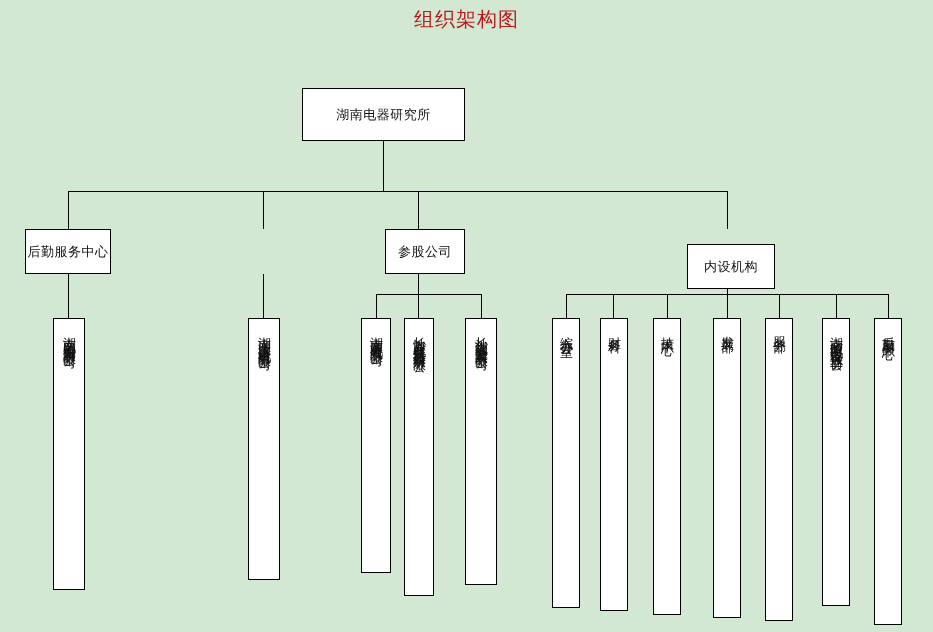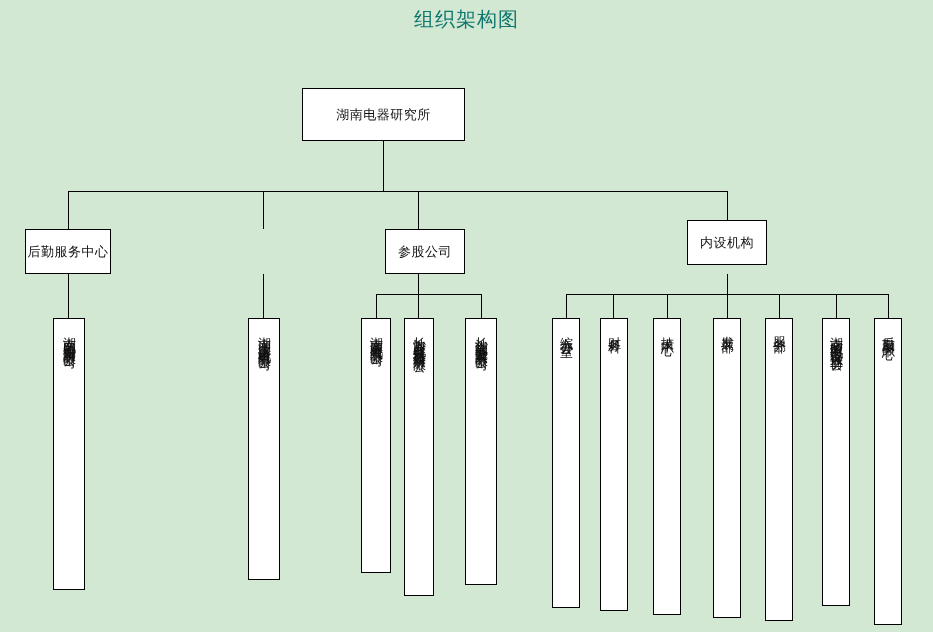--- a/index.html
+++ b/index.html
@@ -21,21 +21,21 @@
     width: 933px;
     height: 632px;
   }
   .title {
     position: absolute;
     left: 0;
     top: 6px;
     width: 933px;
     text-align: center;
     font-size: 20px;
-    color: #0f766e;
+    color: #b91c1c;
     letter-spacing: 1px;
     font-family: "DejaVu Sans", "Liberation Sans", sans-serif;
   }
   .node {
     position: absolute;
     box-sizing: border-box;
     background: #ffffff;
     border: 1px solid #000000;
     color: #111;
     font-size: 13px;
@@ -113,21 +113,21 @@
 
   <div class="node horiz" style="left:25px; top:229px; width:86px; height:45px;">
     <span>后勤服务中心</span>
   </div>
 
 
   <div class="node horiz" style="left:385px; top:229px; width:80px; height:45px;">
     <span>参股公司</span>
   </div>
 
-  <div class="node horiz" style="left:687px; top:220px; width:80px; height:45px;">
+  <div class="node horiz" style="left:687px; top:244px; width:88px; height:45px;">
     <span>内设机构</span>
   </div>
 
   <div class="node vert" style="left:53px; top:318px; width:32px; height:272px;">
     <span class="vtext">湖南电器检测所有限公司</span>
   </div>
 
   <div class="node vert" style="left:248px; top:318px; width:32px; height:262px;">
     <span class="vtext">湖南湖大徕来机电有限公司</span>
   </div>

